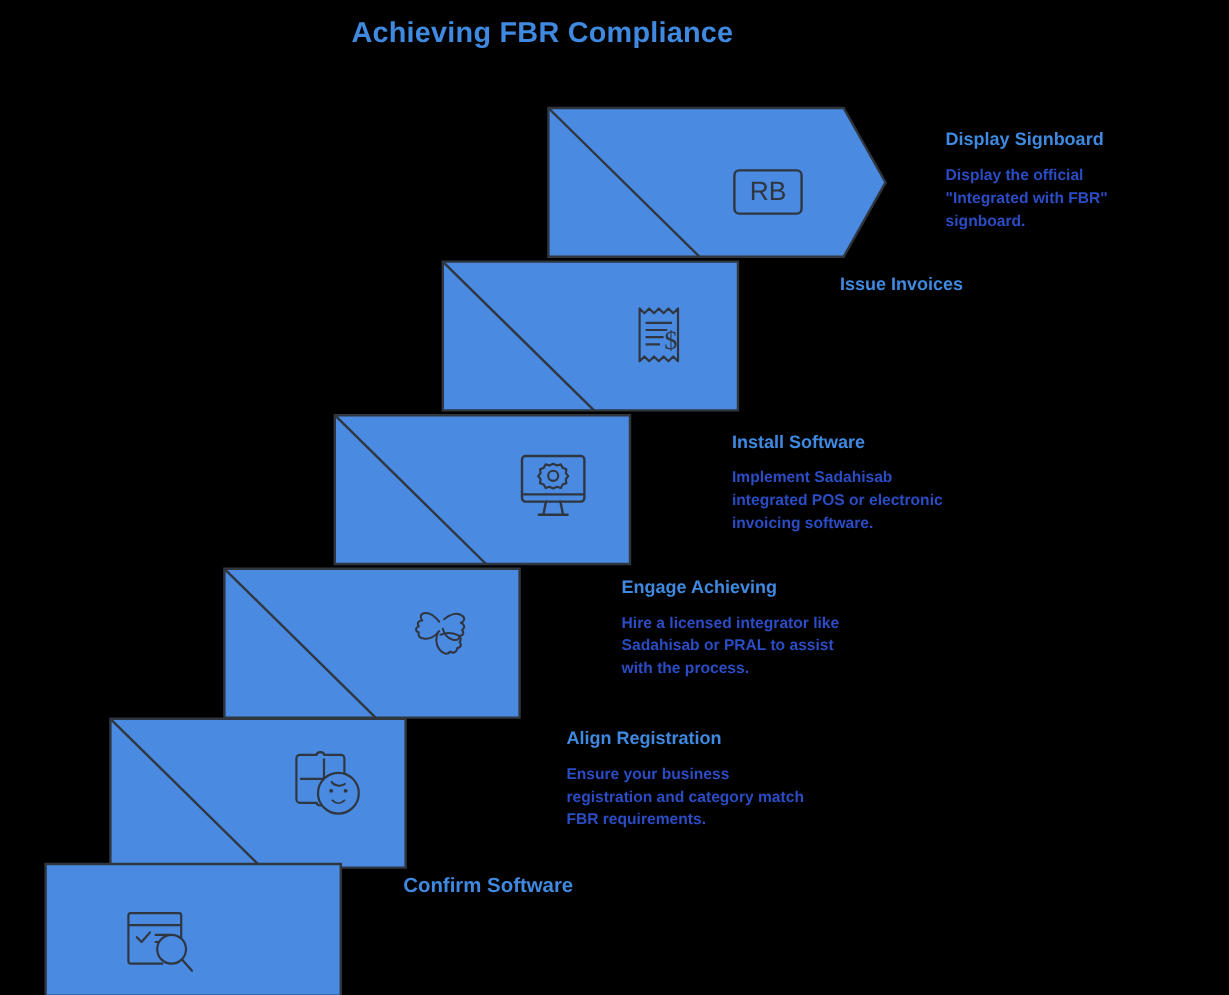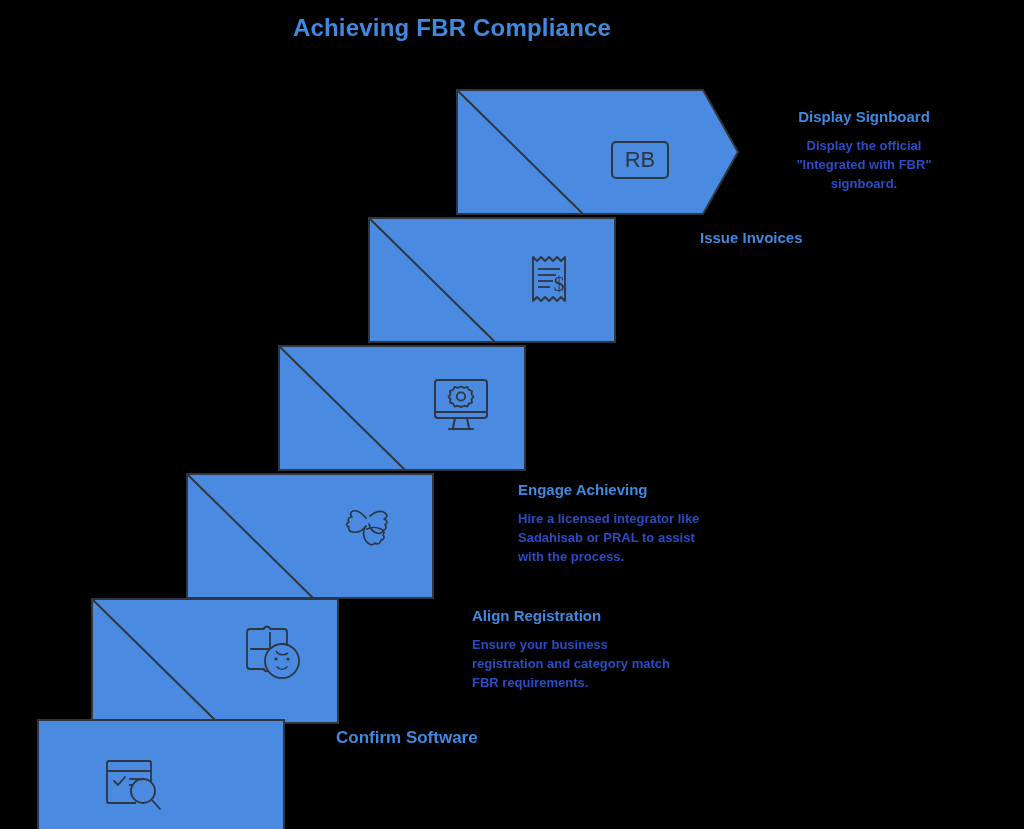--- a/index.html
+++ b/index.html
@@ -91,21 +91,21 @@
       <polygon points="2,2 248,2 283,64 248,126 2,126" fill="#4a8ae0" stroke="#2f3640" stroke-width="2"></polygon>
       <line x1="2" y1="2" x2="128" y2="126" stroke="#2f3640" stroke-width="2"></line>
     </svg>
   </div>
   <div class="step-icon" style="left:604px; top:124px;">
     <svg viewBox="0 0 72 72">
       <rect x="8" y="18" width="56" height="36" rx="4" ry="4" fill="none" stroke="#2f3640" stroke-width="2"></rect>
       <text x="36" y="43" text-anchor="middle" font-family="Liberation Sans, sans-serif" font-size="22" fill="#2f3640">RB</text>
     </svg>
   </div>
-  <div class="text-block" style="left:788px; top:108px; width:152px;text-align:center;">
+  <div class="text-block" style="left:788px; top:108px; width:152px;">
     <p class="text-heading">Display Signboard</p>
     <p class="text-body">Display the official "Integrated with FBR" signboard.</p>
   </div>
 
   <div class="step" style="left:367px; top:216px; width:250px; height:128px;">
     <svg width="250" height="128" viewBox="0 0 250 128">
       <polygon points="2,2 248,2 248,126 2,126" fill="#4a8ae0" stroke="#2f3640" stroke-width="2"></polygon>
       <line x1="2" y1="2" x2="128" y2="126" stroke="#2f3640" stroke-width="2"></line>
     </svg>
   </div>
@@ -130,20 +130,24 @@
     </svg>
   </div>
   <div class="step-icon" style="left:425px; top:370px;">
     <svg viewBox="0 0 72 72">
       <rect x="10" y="10" width="52" height="38" rx="3" ry="3" fill="none" stroke="#2f3640" stroke-width="2"></rect>
       <line x1="10" y1="42" x2="62" y2="42" stroke="#2f3640" stroke-width="2"></line>
       <path d="M30,48 l-2,10 M42,48 l2,10 M24,59 l24,0" fill="none" stroke="#2f3640" stroke-width="2" stroke-linecap="round"></path>
       <path d="M36,16.5 l3.2,1.4 l3.1,-1 l1.6,3 l3.1,1.1 l-0.5,3.2 l2,2.6 l-2,2.6 l0.5,3.2 l-3.1,1.1 l-1.6,3 l-3.1,-1 l-3.2,1.4 l-3.2,-1.4 l-3.1,1 l-1.6,-3 l-3.1,-1.1 l0.5,-3.2 l-2,-2.6 l2,-2.6 l-0.5,-3.2 l3.1,-1.1 l1.6,-3 l3.1,1 Z" fill="none" stroke="#2f3640" stroke-width="1.8" stroke-linejoin="round"></path>
       <circle cx="36" cy="26.5" r="4.2" fill="none" stroke="#2f3640" stroke-width="1.8"></circle>
     </svg>
+  </div>
+  <div class="text-block" style="left:610px; top:360px; width:200px;">
+    <p class="text-heading">Install Software</p>
+    <p class="text-body">Implement Sadahisab integrated POS or electronic invoicing software.</p>
   </div>
 
   <div class="step" style="left:185px; top:472px; width:250px; height:128px;">
     <svg width="250" height="128" viewBox="0 0 250 128">
       <polygon points="2,2 248,2 248,126 2,126" fill="#4a8ae0" stroke="#2f3640" stroke-width="2"></polygon>
       <line x1="2" y1="2" x2="128" y2="126" stroke="#2f3640" stroke-width="2"></line>
     </svg>
   </div>
   <div class="step-icon" style="left:332px; top:492px;">
     <svg viewBox="0 0 72 72">

